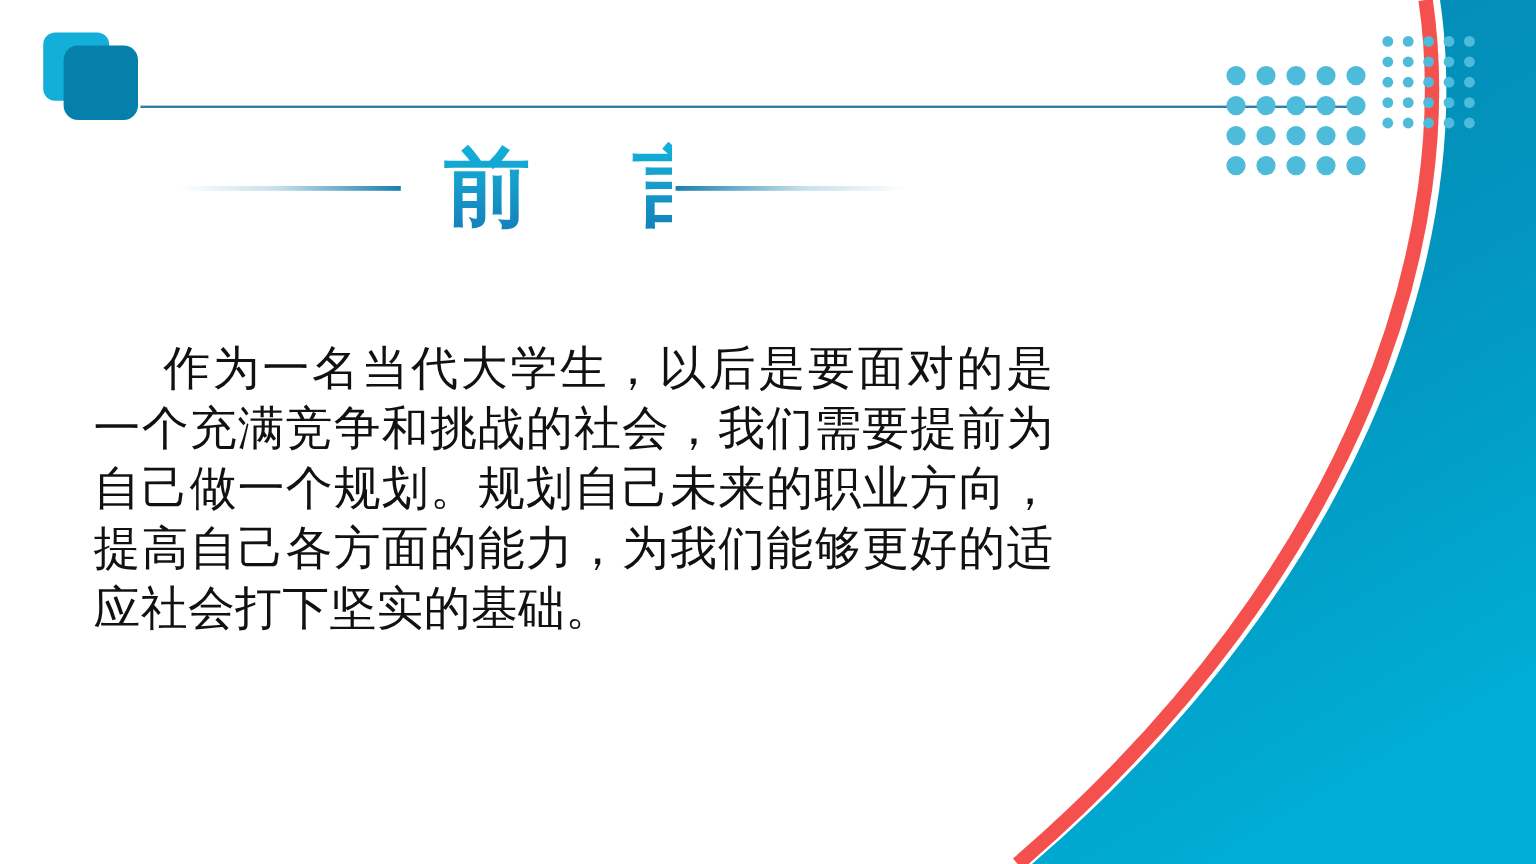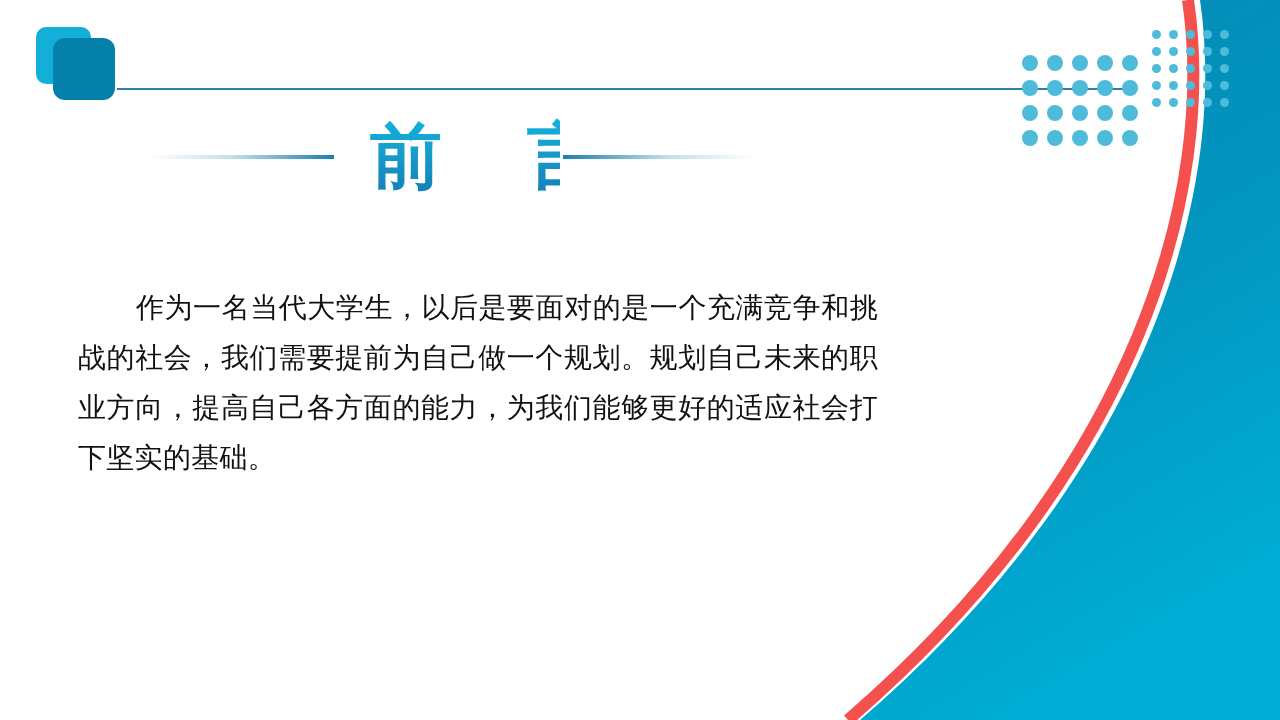--- a/index.html
+++ b/index.html
@@ -152,21 +152,21 @@
     white-space: nowrap;
   }
 
   
   .body-text {
     position: absolute;
     left: 78px;
     top: 283px;
     width: 800px;
     font-family: Liberation Sans, sans-serif;
-    font-size: 28px;
+    font-size: 39px;
     line-height: 50px;
     color: #111111;
     text-indent: 58px;
     text-align: justify;
     letter-spacing: 0.3px;
   }
 </style>
 </head>
 <body>
 

